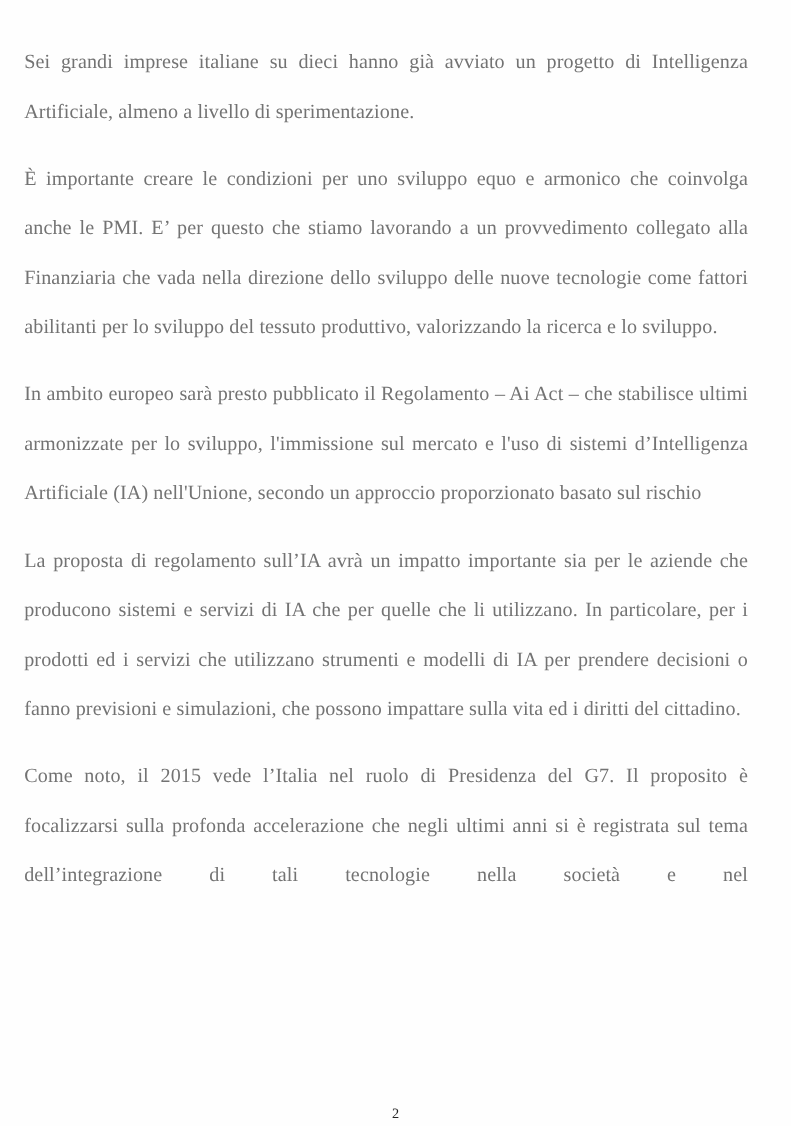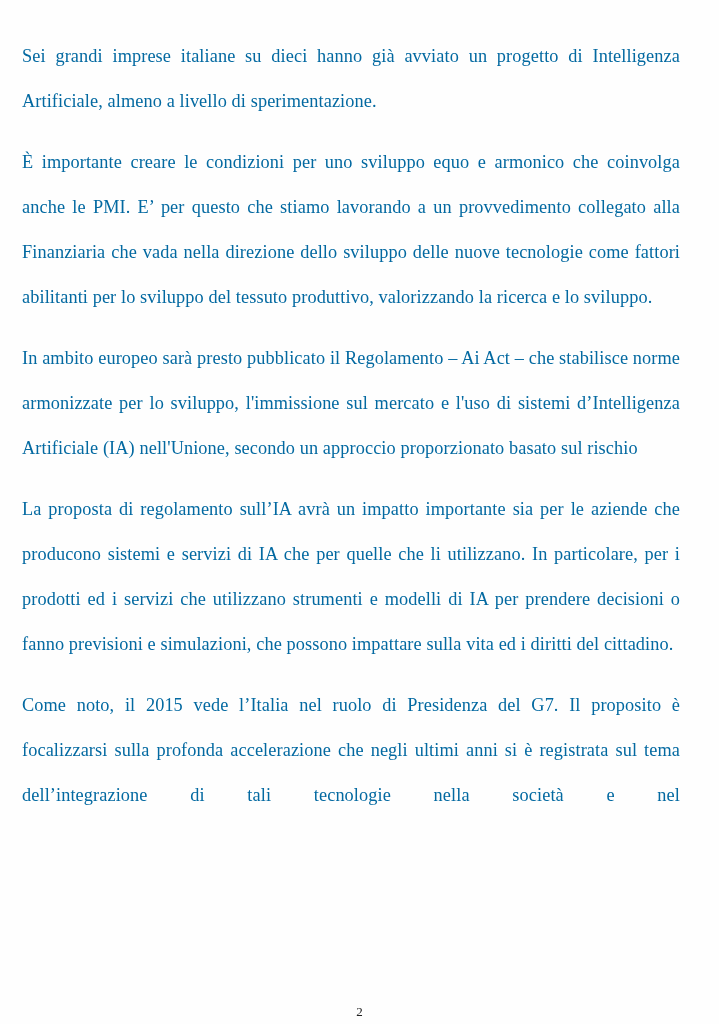--- a/index.html
+++ b/index.html
@@ -26,21 +26,21 @@
     width: 658px;
     margin: 0 auto;
   }
   p.para {
     margin: 0 0 16px 0;
     font-size: 18.3px;
     line-height: 45px;
     text-align: justify;
     text-justify: inter-word;
     letter-spacing: 0.1px;
-    color: #0369a1;
+    color: #737373;
     -webkit-font-smoothing: antialiased;
   }
   p.para:last-of-type {
     margin-bottom: 0;
   }
   
   p.para.stretch-last::after {
     content: "";
     display: inline-block;
     width: 100%;
@@ -56,18 +56,18 @@
     font-family: "Liberation Serif", serif;
   }
 </style>
 </head>
 <body>
 
 <div class="page">
   <div class="doc-body">
     <p class="para">Sei grandi imprese italiane su dieci hanno già avviato un progetto di Intelligenza Artificiale, almeno a livello di sperimentazione.</p>
     <p class="para">È importante creare le condizioni per uno sviluppo equo e armonico che coinvolga anche le PMI. E’ per questo che stiamo lavorando a un provvedimento collegato alla Finanziaria che vada nella direzione dello sviluppo delle nuove tecnologie come fattori abilitanti per lo sviluppo del tessuto produttivo, valorizzando la ricerca e lo sviluppo.</p>
-    <p class="para">In ambito europeo sarà presto pubblicato il Regolamento – Ai Act – che stabilisce norme armonizzate per lo sviluppo, l'immissione sul mercato e l'uso di sistemi d’Intelligenza Artificiale (IA) nell'Unione, secondo un approccio proporzionato basato sul rischio</p>
+    <p class="para">In ambito europeo sarà presto pubblicato il Regolamento – Ai Act – che stabilisce ultimi armonizzate per lo sviluppo, l'immissione sul mercato e l'uso di sistemi d’Intelligenza Artificiale (IA) nell'Unione, secondo un approccio proporzionato basato sul rischio</p>
     <p class="para">La proposta di regolamento sull’IA avrà un impatto importante sia per le aziende che producono sistemi e servizi di IA che per quelle che li utilizzano. In particolare, per i prodotti ed i servizi che utilizzano strumenti e modelli di IA per prendere decisioni o fanno previsioni e simulazioni, che possono impattare sulla vita ed i diritti del cittadino.</p>
     <p class="para stretch-last">Come noto, il 2015 vede l’Italia nel ruolo di Presidenza del G7. Il proposito è focalizzarsi sulla profonda accelerazione che negli ultimi anni si è registrata sul tema dell’integrazione di tali tecnologie nella società e nel</p>
   </div>
   <div class="page-number">2</div>
 </div>
 
 </body></html>

